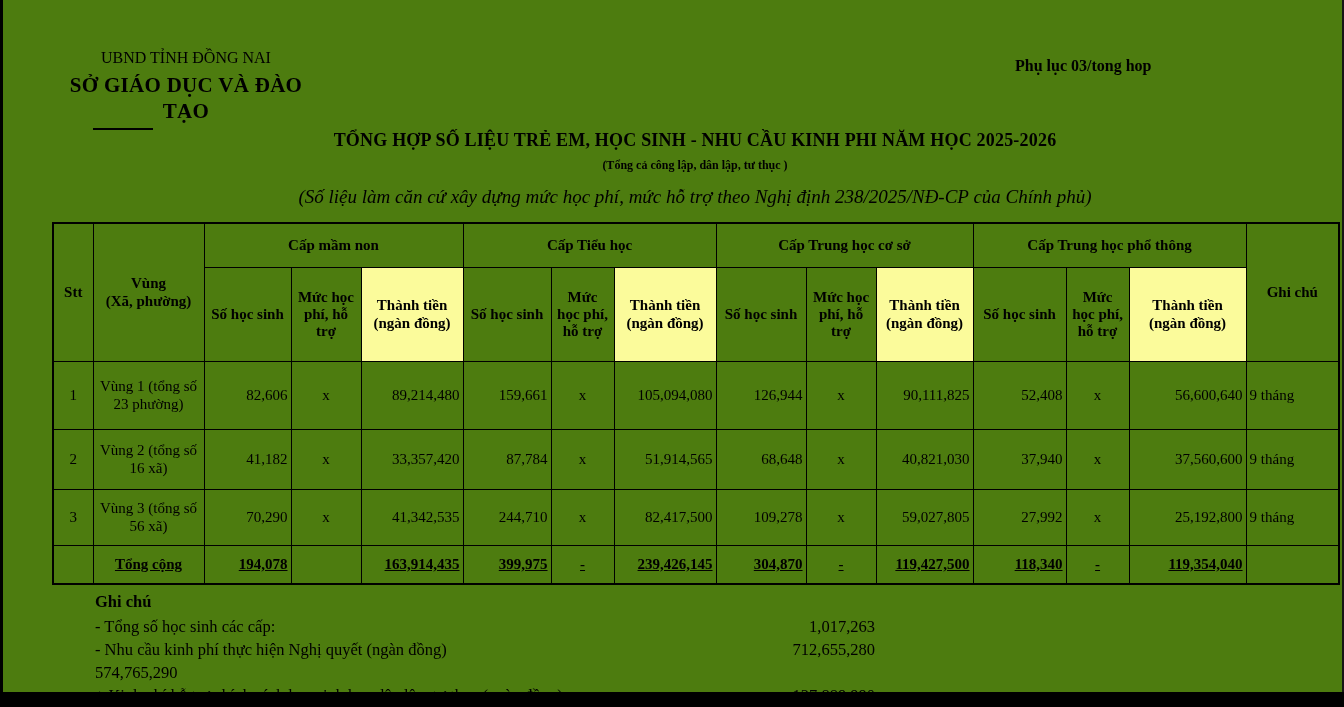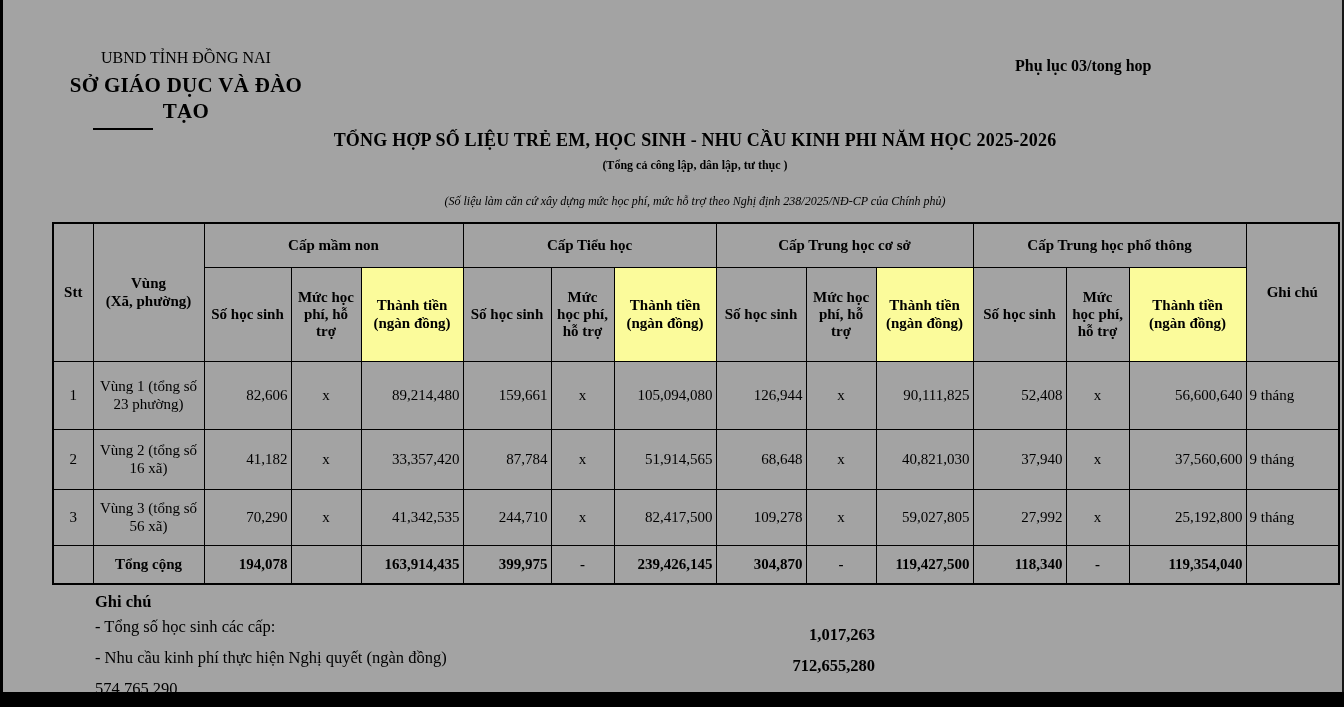--- a/index.html
+++ b/index.html
@@ -1,35 +1,35 @@
 <!DOCTYPE html>
 <html style="--hl: #fbfb9b;"><head>
 <meta charset="utf-8">
 <style>
   html,body { margin:0; padding:0; background:#e8e8e8; }
   .page {
-    position:relative; width:1344px; height:707px; background:#a3a3a3;
+    position:relative; width:1344px; height:707px; background:#4d7c0f;
     font-family:"Liberation Serif","DejaVu Serif",serif; color:#000;
     overflow:hidden;
   }
   .edge-left  { position:absolute; left:0; top:0; width:3px; height:707px; background:#000; }
   .edge-right { position:absolute; right:0; top:0; width:2px; height:707px; background:#151515; }
   .bottom-bar { position:absolute; left:0; top:692px; width:1344px; height:15px; background:#000; }
 
   .letterhead { position:absolute; left:55px; top:48px; width:262px; text-align:center; line-height:1.25; }
   .org1 { font-size:16px; }
   .org2 { font-size:21px; font-weight:bold; margin-top:4px; letter-spacing:0.3px; }
   .org-underline { width:60px; height:0; border-bottom:2px solid #000; margin-top:3px; margin-left:38px; }
 
   .appendix { position:absolute; left:1015px; top:57px; font-size:16px; font-weight:bold; }
 
   .titleblock { position:absolute; left:52px; top:130px; width:1286px; text-align:center; }
   .doc-title    { font-size:18px; font-weight:bold; letter-spacing:0.2px; }
   .doc-subtitle { font-size:12px; font-weight:bold; margin-top:7px; }
-  .doc-note     { font-size:12px; font-style:italic; margin-top:21px; }
+  .doc-note     { font-size:19px; font-style:italic; margin-top:13px; }
 
   table.summary {
     position:absolute; left:52px; top:222px; width:1286px;
     border-collapse:collapse; table-layout:fixed;
     border:2px solid #000;
   }
   table.summary th, table.summary td {
     border:1px solid #000; vertical-align:middle; overflow:hidden;
     padding:1px 3px; font-size:15px; line-height:1.15;
   }
@@ -43,21 +43,21 @@
   td.c-num    { text-align:right; padding-right:8px; }
   td.c-note   { text-align:left; padding-left:7px;margin-left:24px; }
   tr.total-row td { font-weight:bold; }
   tr.total-row td.c-region { font-weight:bold; }
 
   .footnotes { position:absolute; left:95px; top:592px; width:780px; font-size:16.5px; }
   .fn-heading { font-weight:bold; margin-bottom:3px; }
   .fn-item { display:flex; line-height:23px; }
   .fn-label { flex:1; }
   .fn-value { text-align:right; }
-  .fn-bold .fn-value { font-weight:bold;margin-top:8px; }
+  .fn-bold .fn-value { font-weight:normal; }
 </style>
 </head>
 <body>
 
 <div class="page">
   <div class="edge-left"></div>
   <div class="edge-right"></div>
 
   <div class="letterhead">
     <div class="org1">UBND TỈNH ĐỒNG NAI</div>
@@ -162,21 +162,21 @@
           <td class="c-center">x</td>
           <td class="c-num">82,417,500</td>
           <td class="c-num">109,278</td>
           <td class="c-center">x</td>
           <td class="c-num">59,027,805</td>
           <td class="c-num">27,992</td>
           <td class="c-center">x</td>
           <td class="c-num">25,192,800</td>
           <td class="c-note">9 tháng</td>
         </tr>
-        <tr class="total-row" style="height: 38px;">
+        <tr class="total-row" style="height: 38px; text-decoration: underline;">
           <td class="c-center"></td>
           <td class="c-region">Tổng cộng</td>
           <td class="c-num">194,078</td>
           <td class="c-center"></td>
           <td class="c-num">163,914,435</td>
           <td class="c-num">399,975</td>
           <td class="c-center">-</td>
           <td class="c-num">239,426,145</td>
           <td class="c-num">304,870</td>
           <td class="c-center">-</td>

